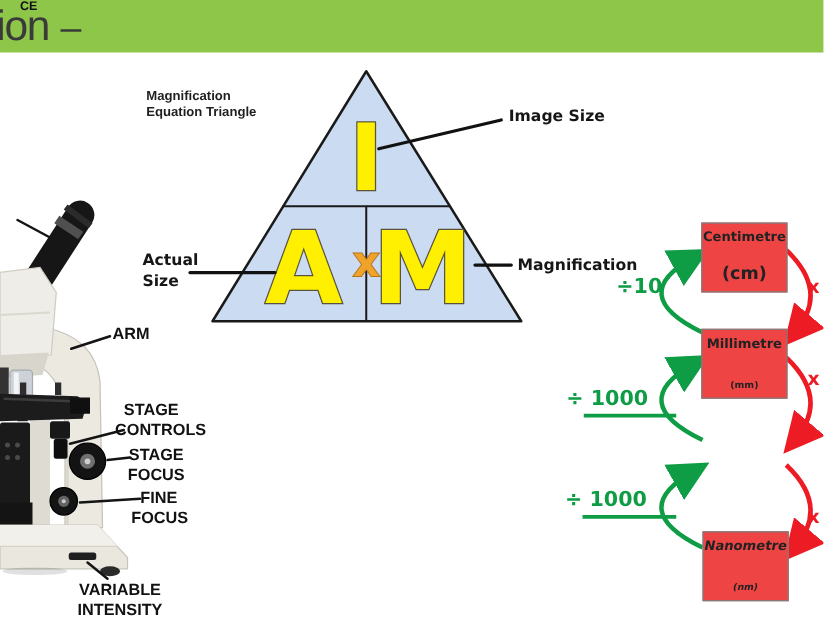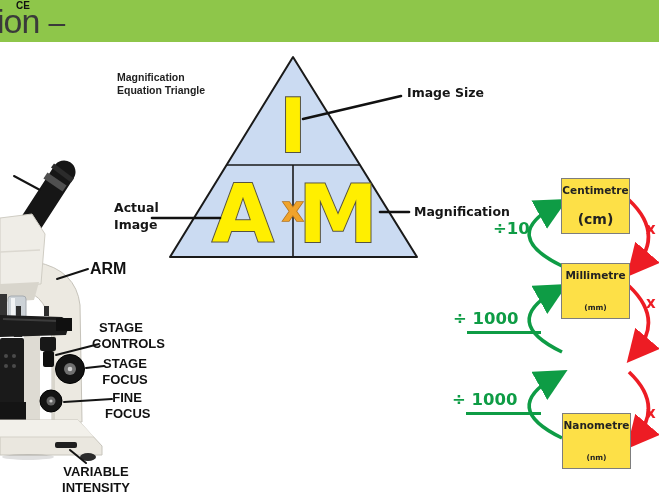--- a/index.html
+++ b/index.html
@@ -21,21 +21,21 @@
   .comic{font-family:"DejaVu Sans",sans-serif;font-weight:bold;font-size:12.5px;line-height:1.35;}
   .heading{font-size:10.5px;font-weight:bold;line-height:1.25;color:#1f1f1f;}
 
   
   .ms{font-weight:bold;font-size:13px;line-height:1.25;text-align:center;color:#111;}
 
   
   .fig{position:absolute;left:0;top:0;width:659px;height:494px;pointer-events:none;}
 
   
-  .ubox{position:absolute;width:67px;height:43px;background:#fde047;border:1.6px solid #7d7d7d;
+  .ubox{position:absolute;width:67px;height:43px;background:#ef4444;border:1.6px solid #7d7d7d;
         display:flex;flex-direction:column;justify-content:space-between;align-items:center;
         padding:5px 0 6px;box-sizing:content-box;text-align:center;}
   .uname{font-family:"DejaVu Sans",sans-serif;font-weight:bold;font-size:10.5px;color:#222;}
   .uname.u{text-decoration:underline;}
   .uunit{font-family:"DejaVu Sans",sans-serif;font-weight:bold;font-size:14px;color:#222;}
   .uunit.small{font-size:7.5px;}
 
   .divlbl{position:absolute;font-family:"DejaVu Sans",sans-serif;font-weight:bold;
           font-size:16.5px;color:#0e9c45;}
   .uline{position:absolute;height:2.5px;background:#0e9c45;}
@@ -142,46 +142,46 @@
       <path d="M 562,266 Q 500,236 555,206" stroke="#0e9c45" marker-end="url(#ag)"></path>
       <path d="M 562,352 Q 500,322 555,291" stroke="#0e9c45" marker-end="url(#ag)"></path>
       <path d="M 562,438 Q 500,408 555,377" stroke="#0e9c45" marker-end="url(#ag)"></path>
       <path d="M 629,200 Q 664,233 636,266" stroke="#ed1c24" marker-end="url(#ar)"></path>
       <path d="M 629,286 Q 664,319 636,352" stroke="#ed1c24" marker-end="url(#ar)"></path>
       <path d="M 629,372 Q 664,405 636,438" stroke="#ed1c24" marker-end="url(#ar)"></path>
     </g>
   </svg>
 
   <div class="lbl ms" style="left:0;top:170;font-size:10px;padding-left:16px;">CE</div>
-  <div class="lbl ms" style="left:90px;top:259px;font-size:16px;">ARM</div>
+  <div class="lbl ms" style="left:90px;top:259px;font-size:13px;">ARM</div>
   <div class="lbl ms pre" style="left:92px;top:320px;width:58px;">STAGE
 CONTROLS</div>
   <div class="lbl ms pre" style="left:100px;top:356px;width:50px;">STAGE
 FOCUS</div>
   <div class="lbl ms pre" style="left:105px;top:390px;width:44px;">FINE
 FOCUS</div>
   <div class="lbl ms pre" style="left:40px;top:464px;width:112px;">VARIABLE INTENSITY
 CONTROL</div>
 
   <div class="lbl heading pre" style="left:117px;top:71px;">Magnification
 Equation Triangle</div>
   <div class="lbl comic" style="left:407px;top:85px;">Image Size</div>
   <div class="lbl comic pre" style="left:114px;top:200px;">Actual
-Image</div>
+Size</div>
   <div class="lbl comic" style="left:414px;top:204px;">Magnification</div>
 
   <div class="ubox" style="left:561px;top:178px;">
     <div class="uname">Centimetre</div>
     <div class="uunit">(cm)</div>
   </div>
   <div class="ubox" style="left:561px;top:263px;">
     <div class="uname">Millimetre</div>
     <div class="uunit small">(mm)</div>
   </div>
-  <div class="ubox" style="left:562px;top:413px;">
+  <div class="ubox" style="left:562px;top:425px;font-style:italic;">
     <div class="uname">Nanometre</div>
     <div class="uunit small">(nm)</div>
   </div>
 
   <div class="divlbl" style="left:493px;top:219px;">÷10</div>
   <div class="divlbl" style="left:453px;top:309px;">÷ 1000</div>
   <div class="uline" style="left:467px;top:331px;width:74px;"></div>
   <div class="divlbl" style="left:452px;top:390px;">÷ 1000</div>
   <div class="uline" style="left:466px;top:412px;width:75px;"></div>
 

